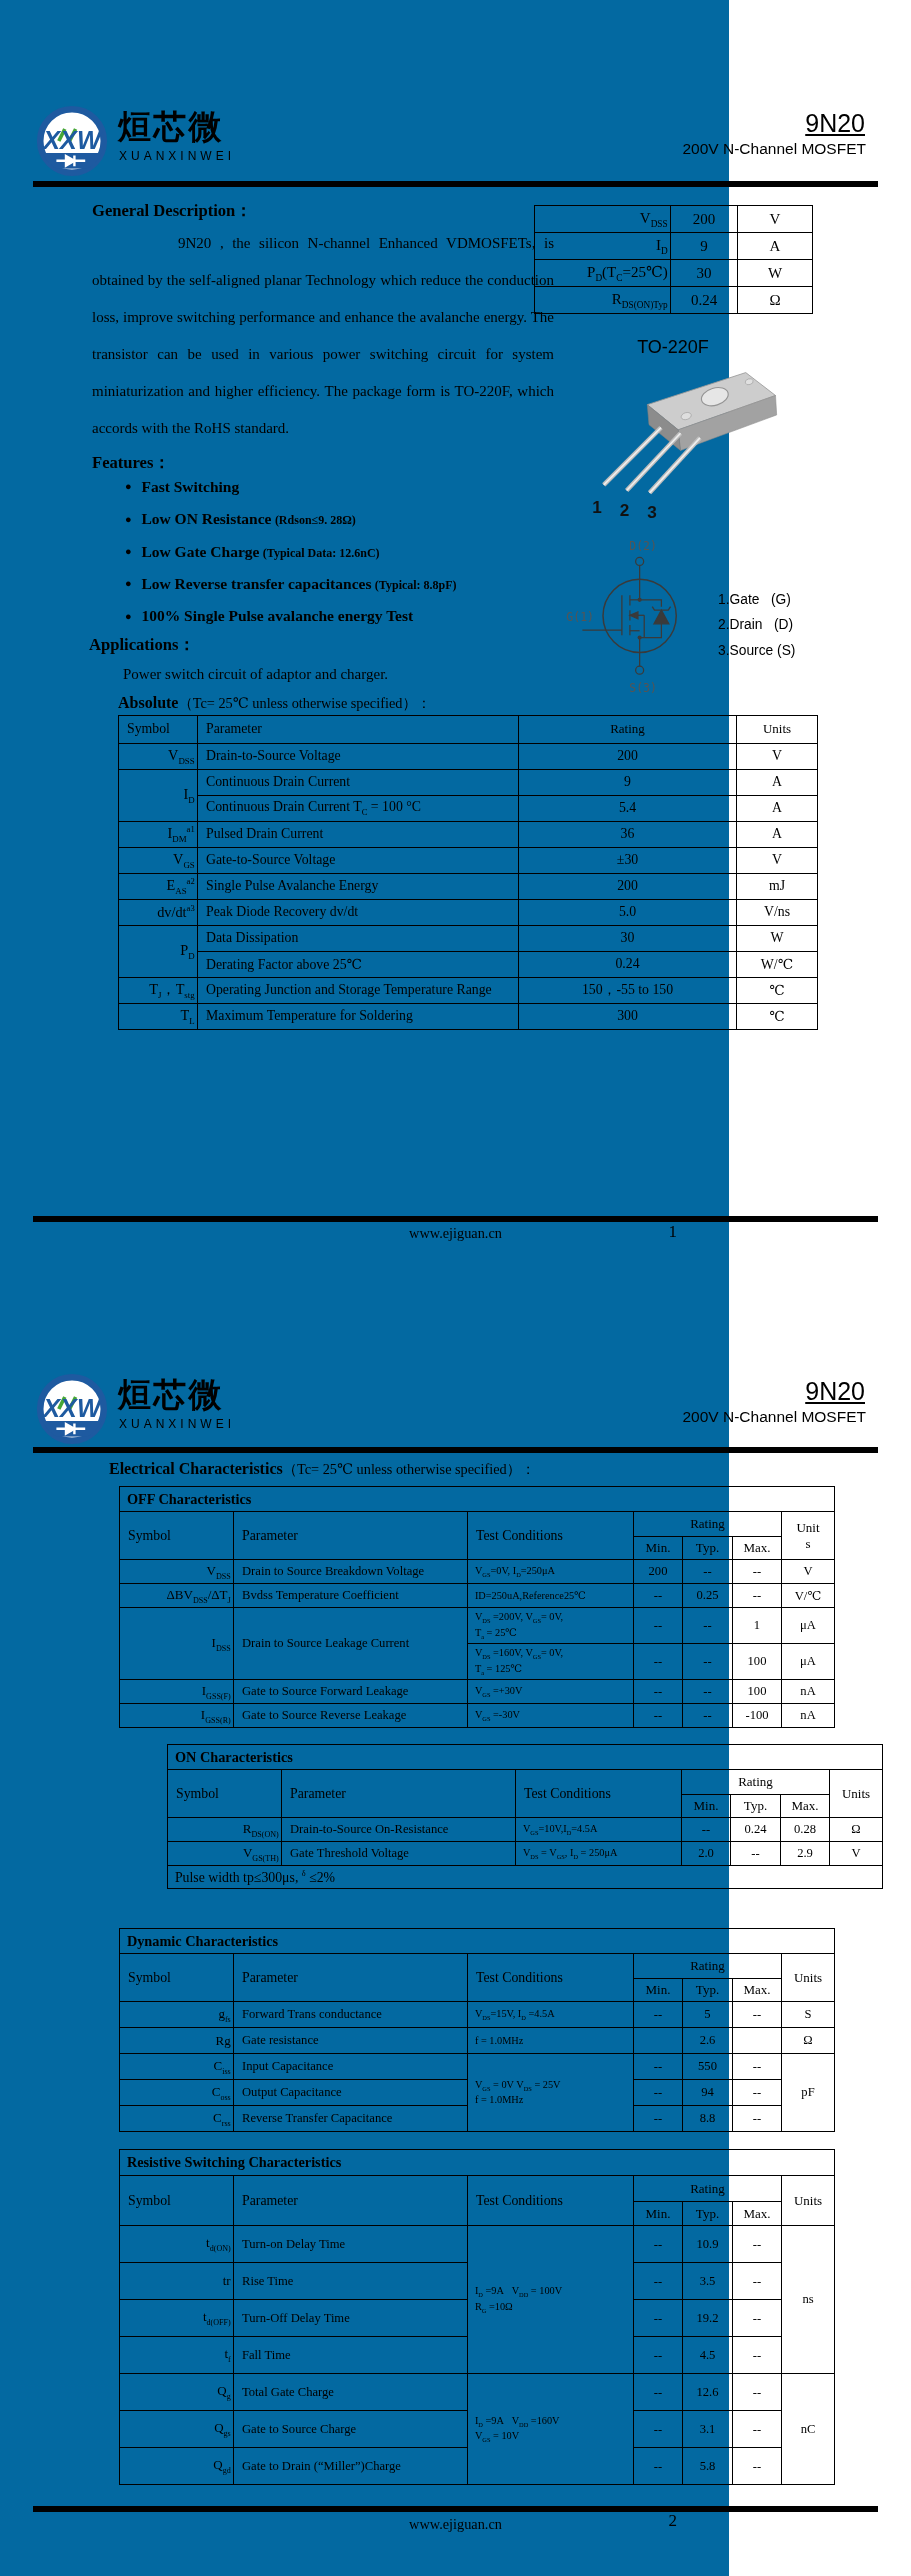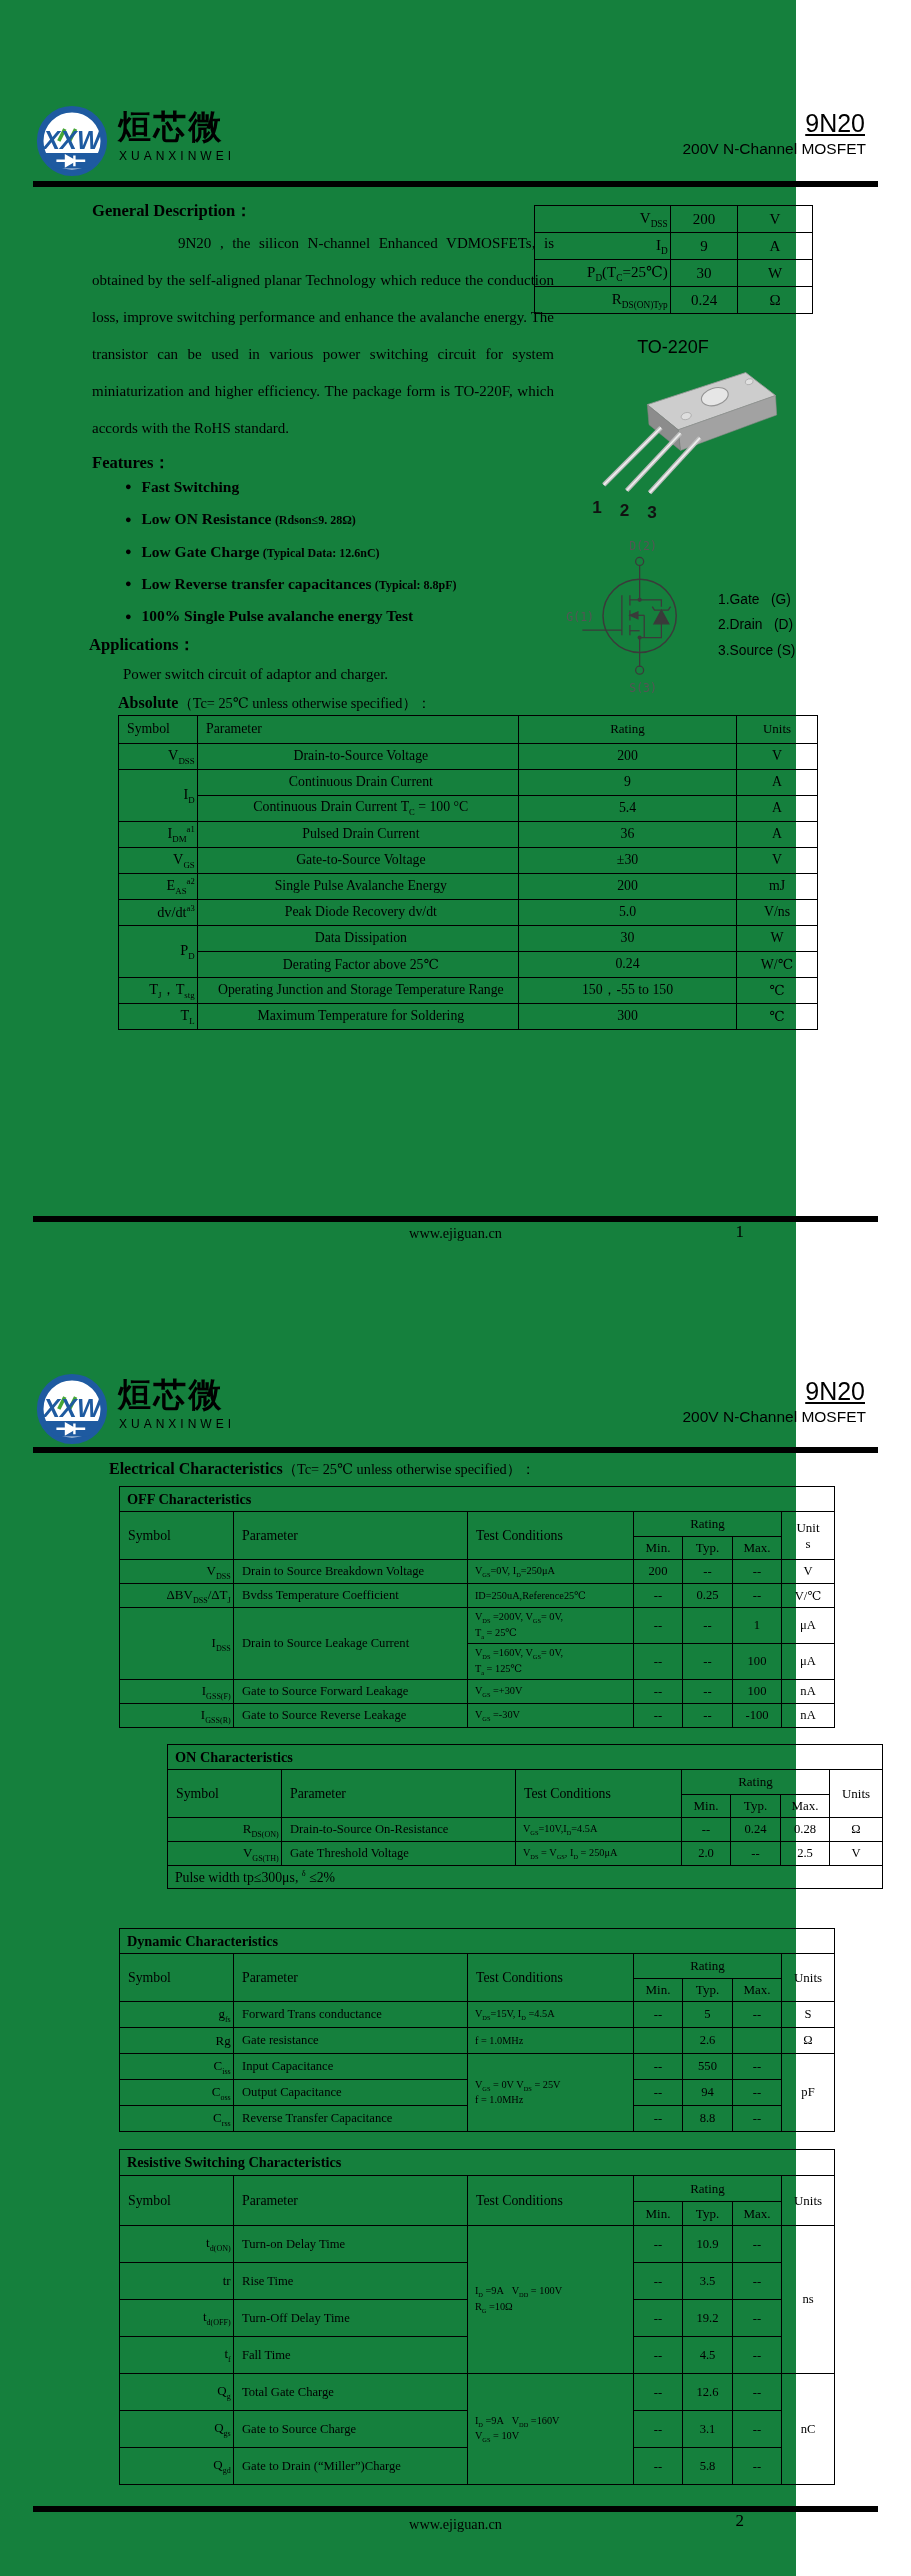--- a/index.html
+++ b/index.html
@@ -1,19 +1,19 @@
 <!DOCTYPE html>
 <html style="font-size:9.2px"><head>
 <meta charset="utf-8">
 <title>9N20 Datasheet</title>
 <style>
   html,body{margin:0;padding:0;background:#fff;}
   body{width:911px;position:relative;font-family:"Liberation Serif","DejaVu Serif",serif;color:#000;}
   .sheet{position:relative;width:911px;height:2576px;background:#fff;overflow:hidden;}
-  .page{position:absolute;left:0;width:796px;height:1288px;background:#15803d;}
+  .page{position:absolute;left:0;width:729px;height:1288px;background:#0369a1;}
   #p1{top:0;} #p2{top:1288px;}
 
   
   .logo{position:absolute;left:36px;top:0;width:72px;height:72px;}
   .brand-cn{position:absolute;left:118px;top:4.6px;font-family:"Liberation Sans","DejaVu Sans",sans-serif;font-weight:bold;font-size:33px;letter-spacing:2.3px;line-height:1;}
   .brand-en{position:absolute;left:119px;top:44px;font-family:"Liberation Sans","DejaVu Sans",sans-serif;font-size:12px;letter-spacing:4px;}
   .pn{position:absolute;right:46px;top:5.7px;font-family:"Liberation Sans","DejaVu Sans",sans-serif;font-size:25px;line-height:1;text-decoration:underline;}
   .sub{position:absolute;right:45px;top:36px;font-family:"Liberation Sans","DejaVu Sans",sans-serif;font-size:15.5px;line-height:1;}
   .rule{position:absolute;left:33px;width:845px;height:6.3px;background:#000;}
 
@@ -34,21 +34,21 @@
   .app-h{position:absolute;left:89px;top:634px;font-size:16.6px;font-weight:bold;}
   .app-t{position:absolute;left:123px;top:666px;font-size:15px;}
   .sym-svg{position:absolute;left:565px;top:534px;width:155px;height:166px;}
   .legend{position:absolute;left:718px;top:592px;font-family:"Liberation Sans","DejaVu Sans",sans-serif;font-size:13.8px;}
   .legend div{margin-bottom:10.3px;white-space:pre;}
   .abs-h{position:absolute;left:118px;top:694px;}
   .h-bold{font-size:16px;font-weight:bold;}
   .h-cond{font-size:14.3px;}
   #t-abs{left:118px;top:715px;width:699px;}
   #t-abs tr{height:26px;} #t-abs tr:first-child{height:27.5px;}
-  #t-abs td.sym{font-size:14.3px;} #t-abs td.par{font-size:13.8px;text-align:center;} #t-abs td.num,#t-abs td.unit{font-size:13.8px;}
+  #t-abs td.sym{font-size:14.3px;} #t-abs td.par{font-size:13.8px;} #t-abs td.num,#t-abs td.unit{font-size:13.8px;}
 
   
   .ec-h{position:absolute;left:109px;top:172px;}
   #t-off{left:119px;top:198px;width:715px;}
   #t-off tr{height:24px;}
   #t-off tr:nth-child(1){height:25px;} #t-off tr:nth-child(2){height:25px;} #t-off tr:nth-child(3){height:23px;}
   #t-off tr:nth-child(6),#t-off tr:nth-child(7){height:36px;}
   #t-on{left:119px;top:456px;width:715px;margin-left:48px;}
   #t-on tr{height:24px;}
   #t-on tr:nth-child(1){height:25px;} #t-on tr:nth-child(2){height:25px;} #t-on tr:nth-child(3){height:23px;} #t-on tr:nth-child(6){height:23px;}
@@ -451,21 +451,21 @@
             <td class="num">0.24</td>
             <td class="num">0.28</td>
             <td class="unit">Ω</td>
           </tr>
           <tr>
             <td class="sym">V<sub>GS(TH)</sub></td>
             <td class="par">Gate Threshold Voltage</td>
             <td class="tc">V<sub>DS</sub> = V<sub>GS</sub>, I<sub>D</sub> = 250μA</td>
             <td class="num">2.0</td>
             <td class="num">--</td>
-            <td class="num">2.5</td>
+            <td class="num">2.9</td>
             <td class="unit">V</td>
           </tr>
           <tr>
             <td colspan="7" class="note">Pulse width tp≤300μs, <sup>δ</sup> ≤2%</td>
           </tr>
         </tbody>
     </table>
 
     <table class="dtable" id="t-dyn">
       <colgroup>

